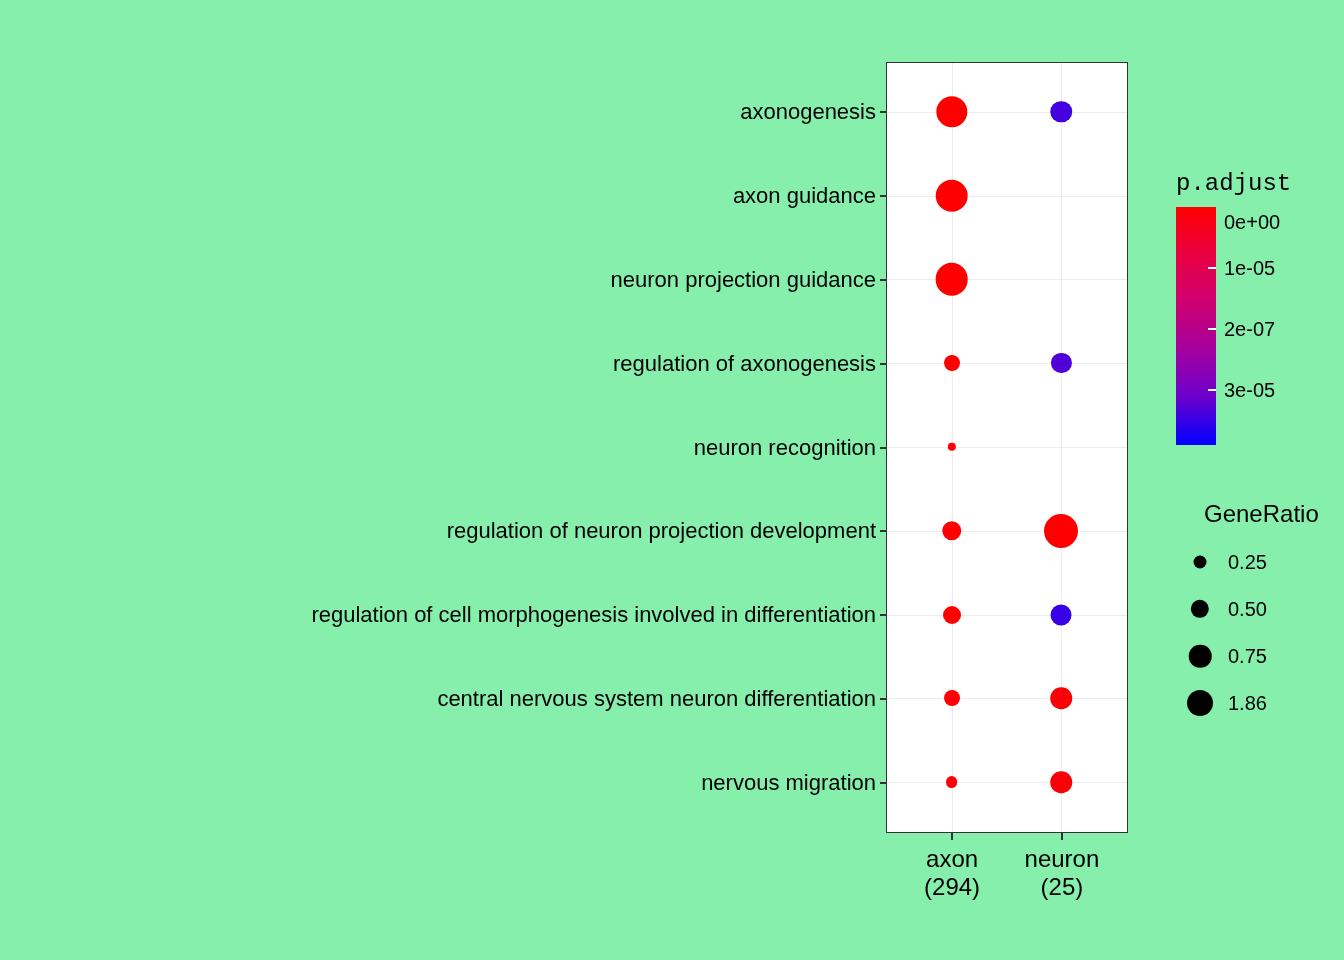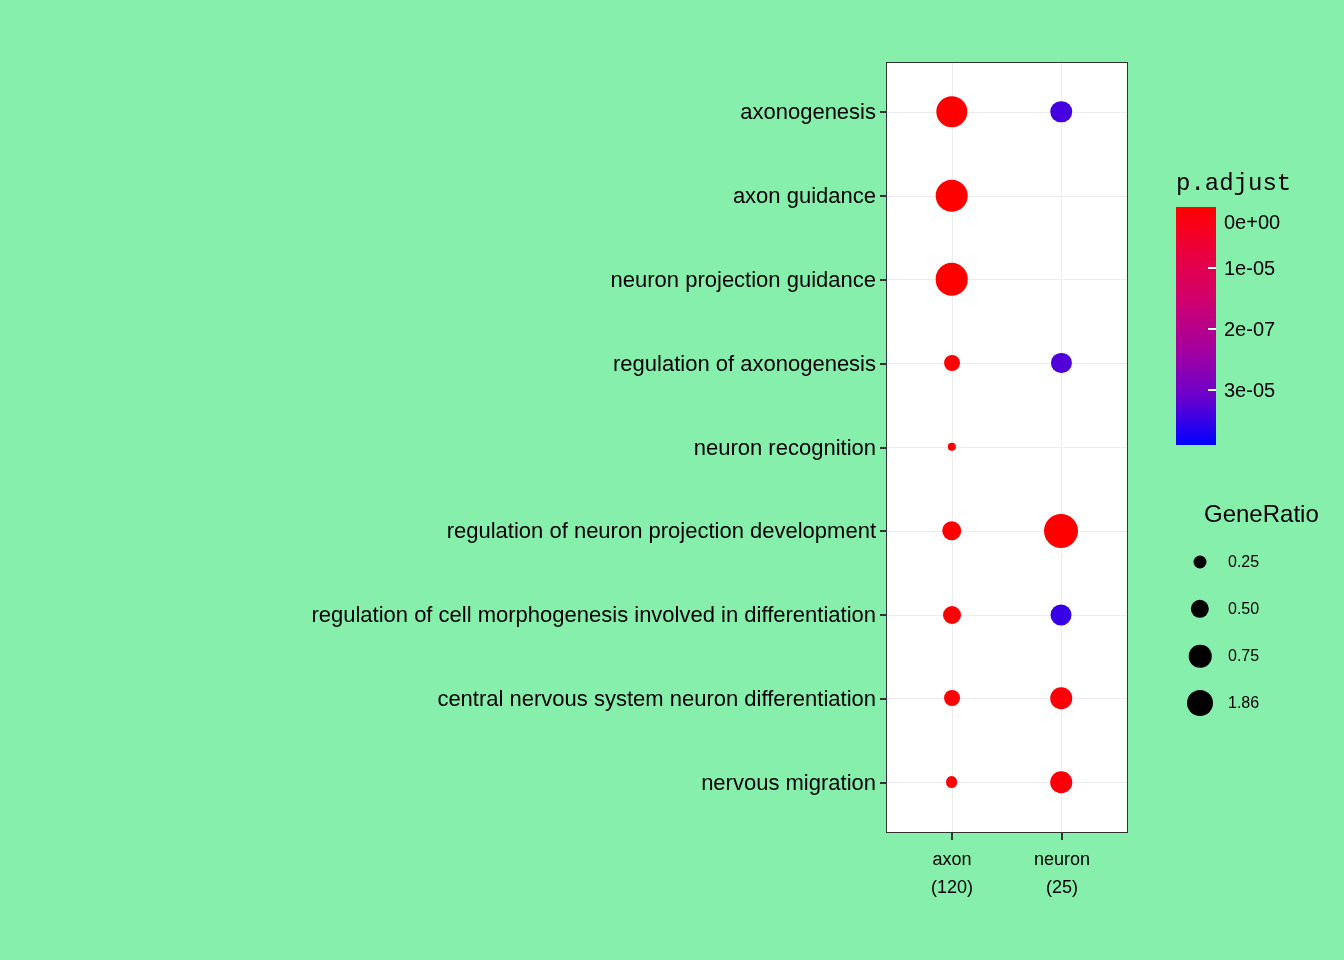--- a/index.html
+++ b/index.html
@@ -22,34 +22,34 @@
   .gridline-v{position:absolute;top:0;height:100%;width:1px;background:#ececec;}
   .dot{position:absolute;border-radius:50%;transform:translate(-50%,-50%);}
   .y-label{
     position:absolute;right:468px;height:30px;line-height:30px;
     font-size:22px;text-align:right;white-space:nowrap;
   }
   .y-tick{position:absolute;left:880px;width:6px;height:2px;background:#333;}
   .x-tick{position:absolute;top:833px;width:2px;height:7px;background:#333;}
   .x-label{
     position:absolute;transform:translateX(-50%);
-    font-size:18px;text-align:right;line-height:28px;white-space:nowrap;
+    font-size:24px;text-align:right;line-height:28px;white-space:nowrap;
   }
   .legend-title{position:absolute;font-size:24px;white-space:nowrap;}
   .colorbar{
     position:absolute;left:1176px;top:207px;width:40px;height:238px;
     background:linear-gradient(180deg,#ff0000 0%,#ea0041 20%,#ce0070 40%,#a4009f 60%,#6b00ce 80%,#0000ff 100%);
   }
   .colorbar-tick-label{
     position:absolute;left:1224px;font-size:20px;height:22px;line-height:22px;white-space:nowrap;
   }
   .colorbar-tick{position:absolute;left:1208px;width:8px;height:2px;background:#ffffff;}
   .size-key-dot{position:absolute;border-radius:50%;background:#000;transform:translate(-50%,-50%);}
   .size-key-label{
-    position:absolute;left:1228px;font-size:16px;height:22px;line-height:22px;white-space:nowrap;text-align:right;
+    position:absolute;left:1228px;font-size:20px;height:22px;line-height:22px;white-space:nowrap;text-align:right;
   }
 </style>
 </head>
 <body>
 
 <div class="canvas">
 
   <div id="plot-panel" class="panel">
       <div class="gridline-h" style="top: 48.7826px;"></div>
       <div class="gridline-h" style="top: 132.587px;"></div>
@@ -95,21 +95,21 @@
       <div class="y-label" style="top: 600.109px;">regulation of cell morphogenesis involved in differentiation</div>
       <div class="y-tick" style="top: 614.109px;"></div>
       <div class="y-label" style="top: 683.913px;">central nervous system neuron differentiation</div>
       <div class="y-tick" style="top: 697.913px;"></div>
       <div class="y-label" style="top: 767.717px;">nervous migration</div>
       <div class="y-tick" style="top: 781.717px;"></div>
     </div>
   <div id="x-axis">
       <div class="x-tick" style="left: 951.066px;"></div>
       <div class="x-label" style="left: 952.066px; top: 845px;">axon</div>
-      <div class="x-label" style="left: 952.066px; top: 873px;">(120)</div>
+      <div class="x-label" style="left: 952.066px; top: 873px;">(294)</div>
       <div class="x-tick" style="left: 1060.93px;"></div>
       <div class="x-label" style="left: 1061.93px; top: 845px;">neuron</div>
       <div class="x-label" style="left: 1061.93px; top: 873px;">(25)</div>
     </div>
 
   <div class="legend-title" style="left:1176px;top:170px;font-family:Liberation Mono, monospace;">p.adjust</div>
   <div class="colorbar"></div>
   <div id="colorbar-ticks">
       <div class="colorbar-tick-label" style="top: 196px; margin-top: 15px;">0e+00</div>
       <div class="colorbar-tick-label" style="top: 257.026px;">1e-05</div>

